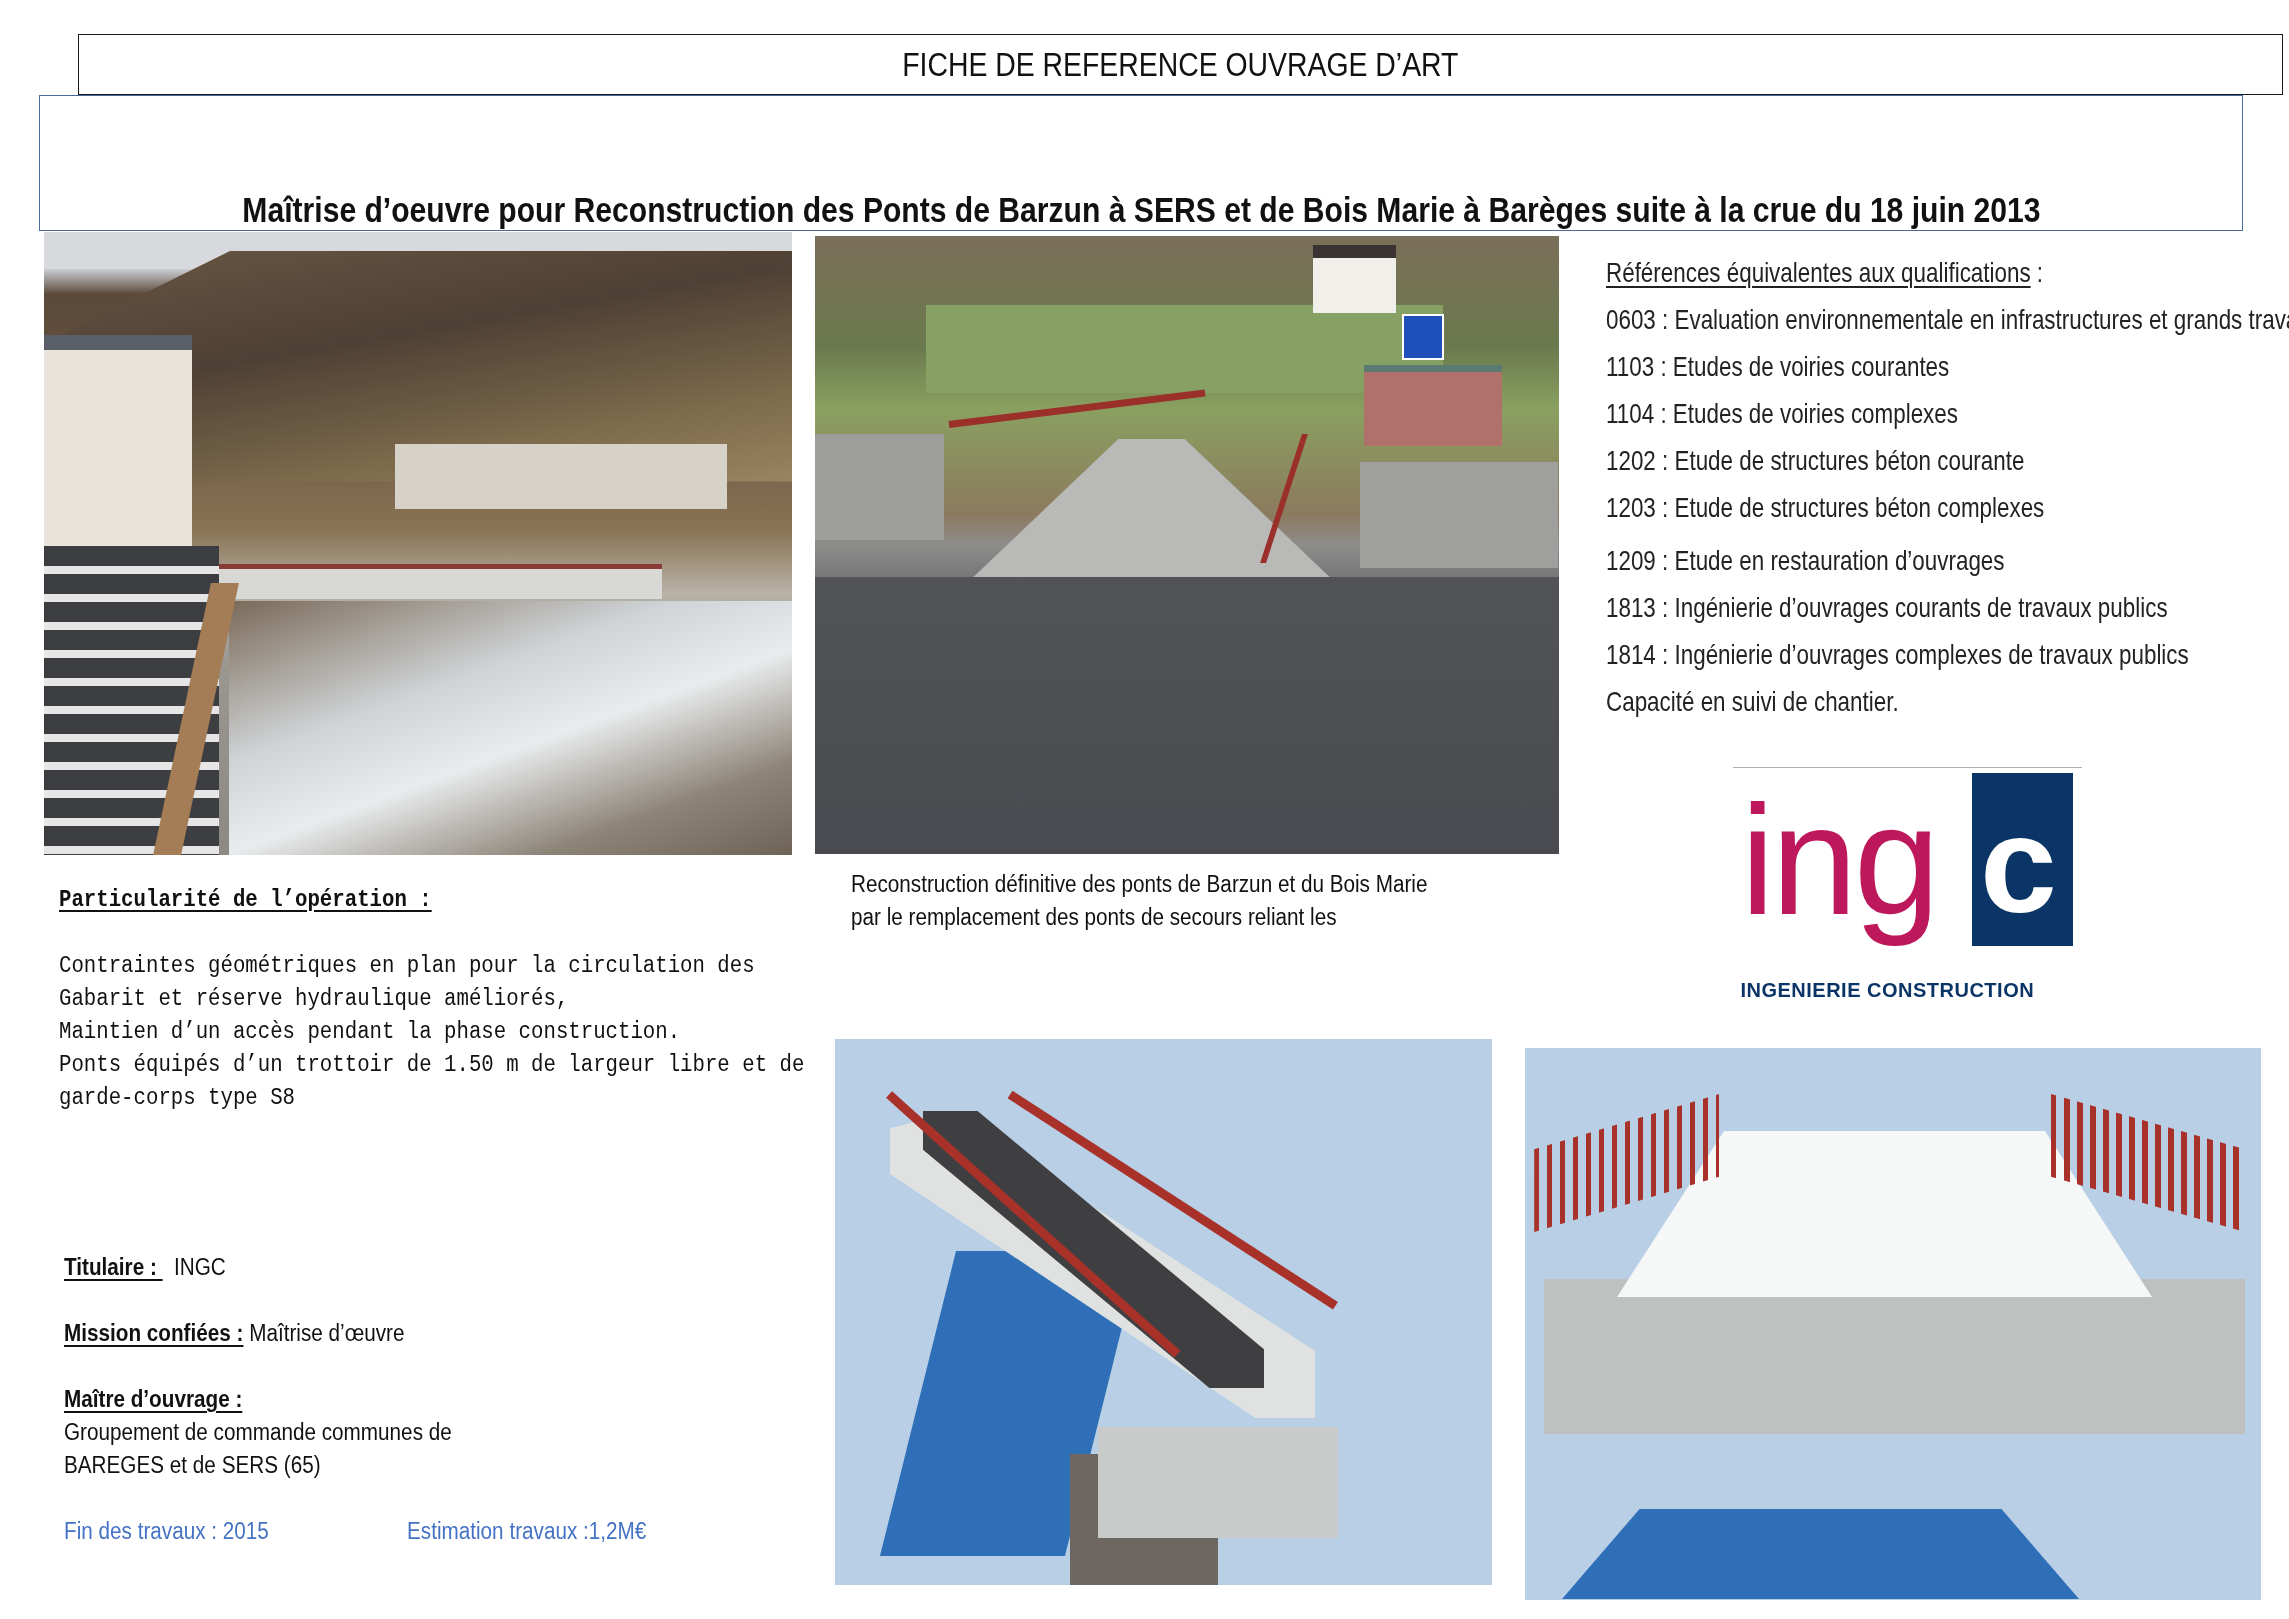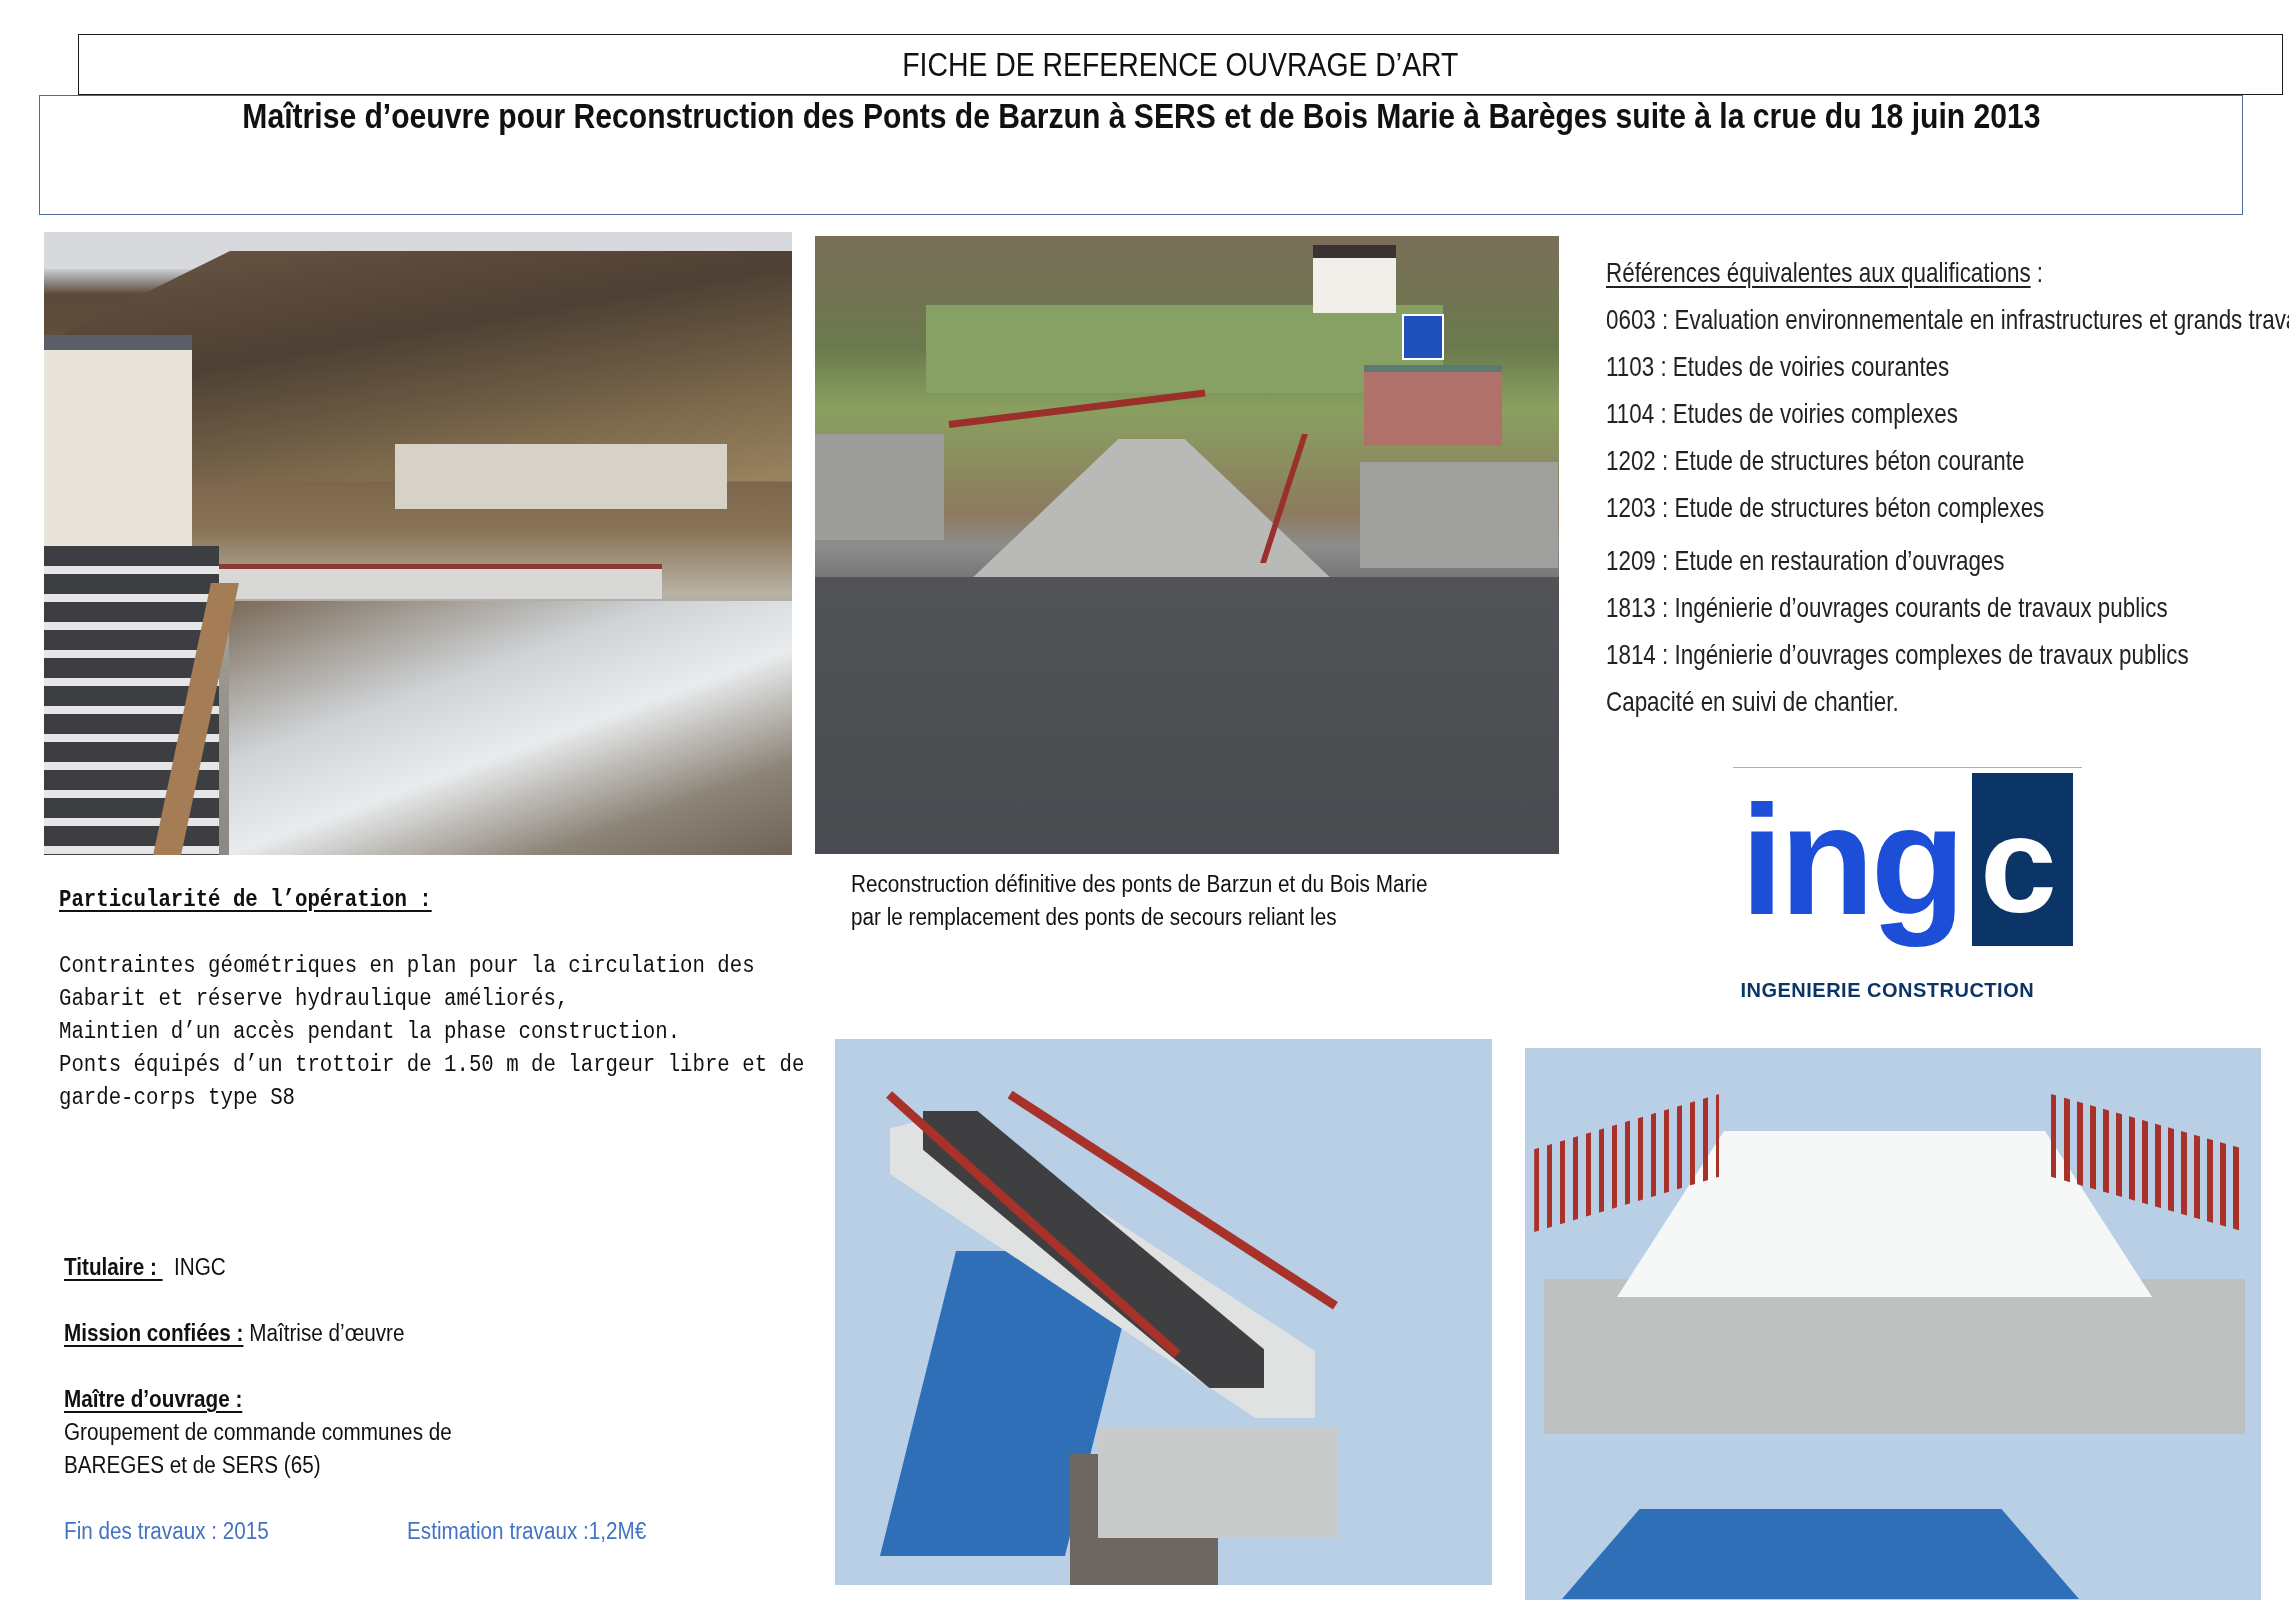--- a/index.html
+++ b/index.html
@@ -4,22 +4,22 @@
 <style>
   html, body { margin: 0; padding: 0; background: #ffffff; }
   body { width: 2290px; height: 1620px; position: relative; overflow: hidden;
          font-family: "Liberation Sans", "DejaVu Sans", sans-serif; color: #111; }
   .abs { position: absolute; }
 
   
   .hdr-top { left: 38px; top: 34px; width: 2205px; height: 61px; border: 1.8px solid #1a1a1a;
              box-sizing: border-box; display: flex; align-items: center; justify-content: center; margin-left: 40px; }
   .hdr-top span { font-size: 33px; letter-spacing: 0px; transform: scaleX(0.86); display: inline-block; }
-  .hdr-title { left: 39px; top: 95px; width: 2204px; height: 120px; border: 1.8px solid #4a6aa0;
-               box-sizing: border-box; display: flex; align-items: flex-start; justify-content: center; }
+  .hdr-title { left: 39px; top: 95px; width: 2204px; height: 136px; border: 1.8px solid #4a6aa0;
+               box-sizing: border-box; display: flex; align-items: flex-end; justify-content: center; }
   .hdr-title span { font-size: 35px; font-weight: bold; transform: scaleX(0.86); display: inline-block; white-space: nowrap; }
 
   
   .photo { overflow: hidden; }
   .photo1 { left: 44px; top: 232px; width: 748px; height: 623px;
     background:
       linear-gradient(180deg, rgba(0,0,0,0) 0%, rgba(0,0,0,0) 100%),
       linear-gradient(180deg, #c9ccd1 0%, #c9ccd1 6%, #5b4a3a 10%, #6b5440 30%, #8a7456 48%, #b8b2a6 58%, #a8a59e 62%, #9a9690 70%, #8c8984 100%);
   }
   .photo1 .bldg { left: 0; top: 118px; width: 148px; height: 203px; background: #e8e4dc; }
@@ -54,21 +54,21 @@
   .refs .line { font-size: 28px; height: 47px; line-height: 35px; white-space: nowrap;
                 transform: scaleX(0.8); transform-origin: left; display: block; color: #222; }
   .refs .heading { text-decoration: underline; text-underline-offset: 3.7px; }
 
   
   .logo { left: 1733px; top: 767px; width: 351px; height: 245px; }
   .logo .topline { left: 0; top: 0; width: 349px; height: 0.9px; background: #b0b0b0; }
   .logo .cbox { left: 239px; top: 5.5px; width: 101px; height: 173px; background: #0a3566; }
   .logo .cglyph { left: 247px; top: 37px; width: 92px; height: 120px; color: #fff; font-weight: bold;
                   font-size: 138px; line-height: 120px; font-family: "Liberation Sans", sans-serif; }
-  .logo .ing { left: 7.4px; top: 11px; font-weight: bold; font-size: 155px; line-height: 166px; color: #1d4ed8;
+  .logo .ing { left: 7.4px; top: 11px; font-weight: normal; font-size: 155px; line-height: 166px; color: #be185d;
                letter-spacing: -3.7px; font-family: "Liberation Sans", sans-serif; }
   .logo .tag { left: 7.4px; top: 212px; width: 341px; font-weight: bold; font-size: 20px; color: #0a3566;
                letter-spacing: 0.5px; white-space: nowrap; }
 
   
   .txt { font-size: 23px; line-height: 33px; color: #111; }
   .txt .sq { display: inline-block; transform: scaleX(0.9); transform-origin: left; white-space: nowrap; }
   .u { text-decoration: underline; text-underline-offset: 3.7px; font-weight: bold; }
   .part { left: 59px; top: 884px; width: 738px; font-family: Liberation Mono, monospace; }
   .prog { left: 851px; top: 868px; width: 757px; }

